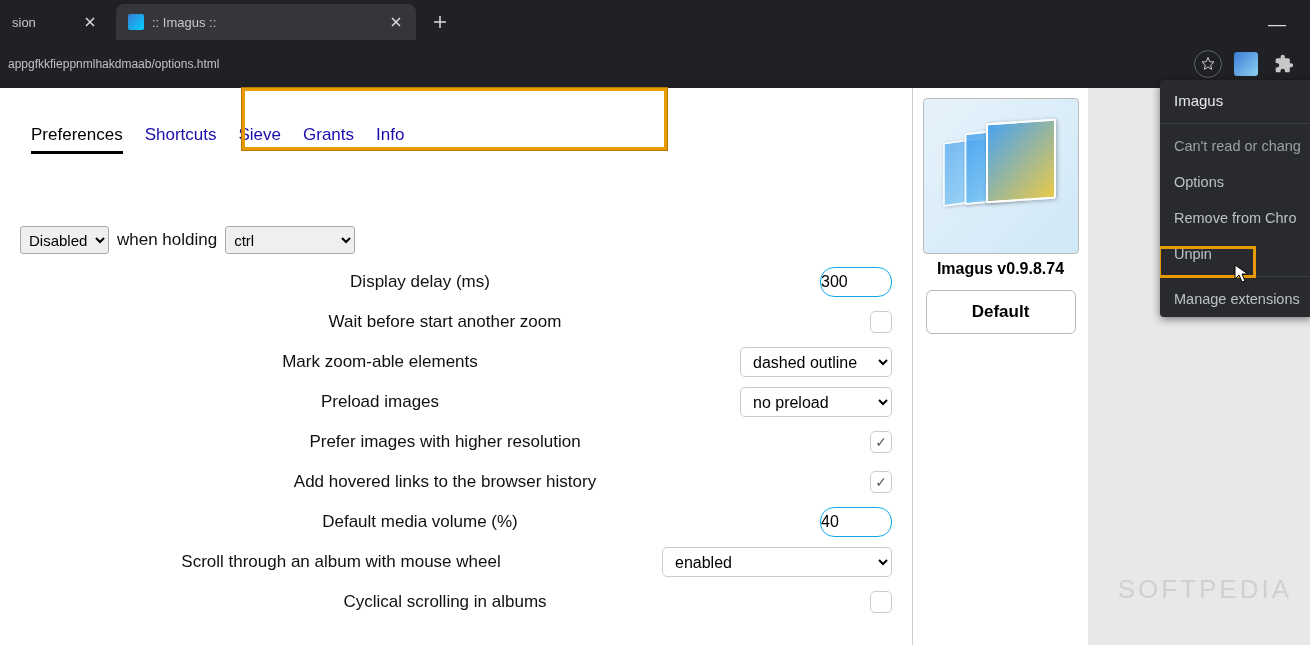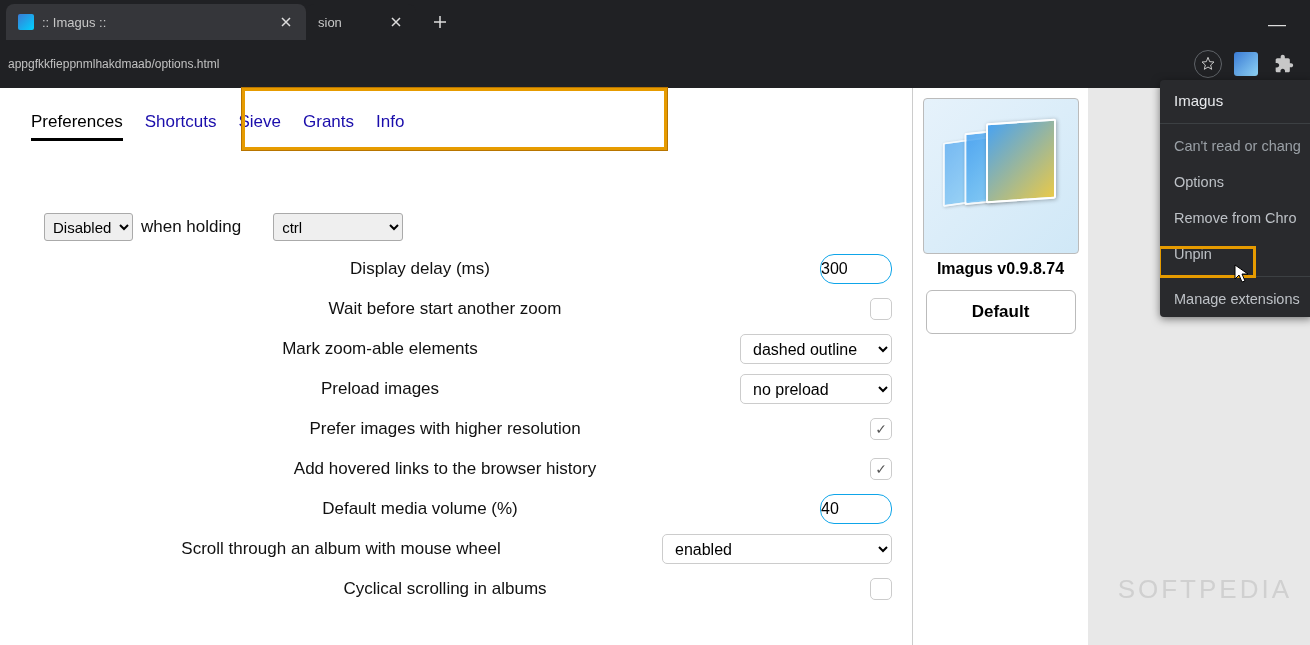--- a/index.html
+++ b/index.html
@@ -18,29 +18,29 @@
 .new-tab { width: 28px; height: 28px; display: flex; align-items: center; justify-content: center; color: #ddd; cursor: pointer; margin-left: 10px; margin-bottom: 4px; }
 .addr-bar { height: 48px; display: flex; align-items: center; padding: 0 10px 0 0; }
 .addr-text { flex: 1; color: #c1c1c1; font-size: 12px; padding-left: 8px; white-space: nowrap; overflow: hidden; }
 .addr-icons { display: flex; align-items: center; gap: 12px; padding-right: 2px; }
 .addr-icon { width: 28px; height: 28px; display: flex; align-items: center; justify-content: center; color: #c7c7c7; cursor: pointer; }
 .addr-icon.circle { border: 1px solid #5f6368; border-radius: 14px; }
 
 
 .page { position: absolute; top: 88px; left: 0; width: 912px; bottom: 0; background: #fff; }
 .tabs-wrap { position: absolute; top: 0; left: 242px; width: 425px; height: 62px; border: 3px solid #e69b00; box-shadow: 0 0 0 1px #b87500; z-index: 5; pointer-events: none; }
-.nav-tabs { display: flex; gap: 22px; padding: 24px 0 0 31px; font-size: 17px; }
+.nav-tabs { display: flex; gap: 22px; padding: 24px 0 0 31px; font-size: 17px; margin-top: 13px; }
 .nav-tab { cursor: pointer; }
 .nav-tab.active { color: #000; font-weight: 400; border-bottom: 3px solid #000; padding-bottom: 6px; }
 .nav-tab.link { color: #1a0dab; }
 
 .settings { padding: 72px 20px 20px 20px; font-size: 17px; color: #111; }
 .row { display: flex; align-items: center; min-height: 40px; margin-bottom: 0; }
 .row-label { flex: 1; text-align: center; }
-.select { height: 28px; border: 1px solid #aaa; border-radius: 3px; background: #efefef; font-size: 15px; padding: 0 4px; margin-left: 24px; }
+.select { height: 28px; border: 1px solid #aaa; border-radius: 3px; background: #efefef; font-size: 15px; padding: 0 4px; }
 .num-input { width: 72px; height: 30px; border: 1px solid #0ea5e9; border-radius: 14px; font-size: 16px; }
 .chk { width: 22px; height: 22px; border: 1px solid #ccc; border-radius: 5px; display: inline-flex; align-items: center; justify-content: center; background: #fff; cursor: pointer; font-size: 14px; color: #555; }
 .wide-select { width: 152px; height: 30px; border: 1px solid #ccc; border-radius: 5px; background: #fff; font-size: 16px; padding: 0 8px; }
 .wider-select { width: 230px; height: 30px; border: 1px solid #ccc; border-radius: 5px; background: #fff; font-size: 16px; padding: 0 8px; }
 .inline-row { display: flex; align-items: center; gap: 8px; margin-bottom: 8px; }
 .section-head { font-weight: bold; margin-top: 24px; }
 
 
 .side-panel { position: absolute; top: 88px; left: 912px; width: 176px; bottom: 0; background: #fff; border-left: 1px solid #ccc; padding: 10px 6px; text-align: center; }
 .side-logo { width: 156px; height: 156px; margin: 0 auto 6px auto; border: 1px solid #bbb; border-radius: 4px; background: linear-gradient(135deg,#e6f2fb,#d0e8f7); display: flex; align-items: center; justify-content: center; position: relative; overflow: hidden; }
@@ -66,31 +66,31 @@
 
 .watermark { position: absolute; right: 18px; bottom: 40px; font-size: 26px; font-weight: 300; color: #d0d0d0; letter-spacing: 3px; font-family: Arial, sans-serif; }
 
 .window-min { position: absolute; top: 14px; right: 24px; color: #ddd; font-size: 18px; }
 </style>
 </head>
 <body>
 
 <div class="browser-top">
   <div class="tab-strip">
+    <div class="tab inactive">
+      <span class="tab-title">sion</span>
+      <span class="tab-close">
+        <svg viewBox="0 0 10 10">
+            <path d="M1 1 L9 9 M9 1 L1 9" stroke="currentColor" stroke-width="1.5"></path>
+          </svg>
+      </span>
+    </div>
     <div class="tab active">
       <span class="tab-favicon"></span>
       <span class="tab-title">:: Imagus ::</span>
-      <span class="tab-close">
-        <svg viewBox="0 0 10 10">
-            <path d="M1 1 L9 9 M9 1 L1 9" stroke="currentColor" stroke-width="1.5"></path>
-          </svg>
-      </span>
-    </div>
-    <div class="tab inactive">
-      <span class="tab-title">sion</span>
       <span class="tab-close">
         <svg viewBox="0 0 10 10">
             <path d="M1 1 L9 9 M9 1 L1 9" stroke="currentColor" stroke-width="1.5"></path>
           </svg>
       </span>
     </div>
     <div class="new-tab">
       <svg width="14" height="14" viewBox="0 0 14 14">
           <path d="M7 1 V13 M1 7 H13" stroke="currentColor" stroke-width="1.5"></path>
         </svg>

